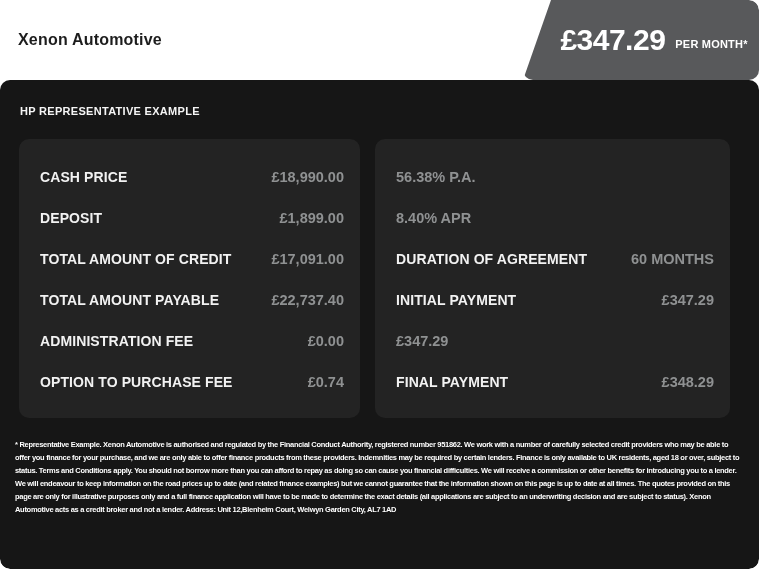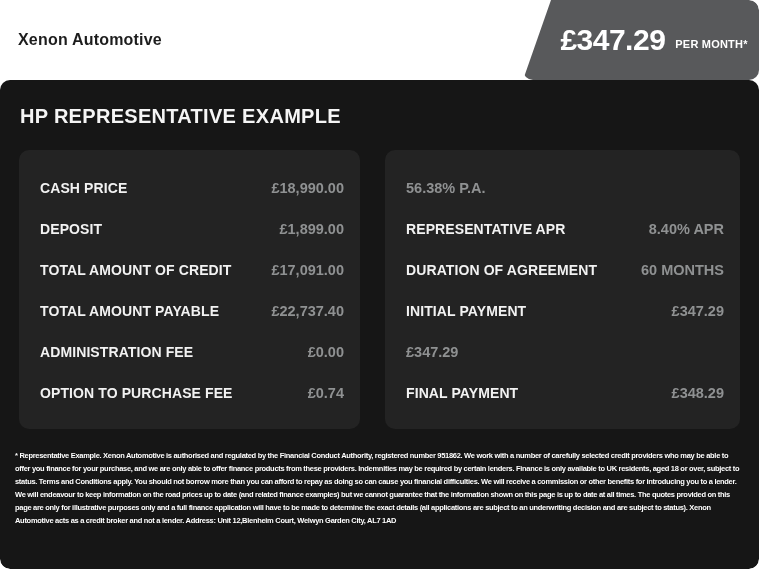--- a/index.html
+++ b/index.html
@@ -59,31 +59,31 @@
   }
 
   
   .main {
     width: 759px;
     height: 489px;
     background: #161616;
   }
   .page-title {
     color: #f5f5f5;
-    font-size: 20px;
+    font-size: 11px;
     font-weight: bold;
     letter-spacing: 0.3px;
     padding: 25px 0 0 20px;
   }
 
   
   .panels {
     display: flex;
     margin: 22px 19px 0 19px;
-    gap: 25px;
+    gap: 15px;
   }
   .panel {
     background: #232323;
     height: 279px;
     padding: 17px 16px 16px 21px;
     display: flex;
     flex-direction: column;
   }
   .panel-left  { width: 341px; }
   .panel-right { width: 355px; }
@@ -160,21 +160,20 @@
         <span class="row-label">OPTION TO PURCHASE FEE</span>
         <span class="row-value">£0.74</span>
       </div>
     </div>
 
     <div class="panel panel-right">
       <div class="finance-row">
         <span class="row-value">56.38% P.A.</span>
       </div>
       <div class="finance-row">
-        <span class="row-label">REPRESENTATIVE APR</span>
         <span class="row-value">8.40% APR</span>
       </div>
       <div class="finance-row">
         <span class="row-label">DURATION OF AGREEMENT</span>
         <span class="row-value">60 MONTHS</span>
       </div>
       <div class="finance-row">
         <span class="row-label">INITIAL PAYMENT</span>
         <span class="row-value">£347.29</span>
       </div>

